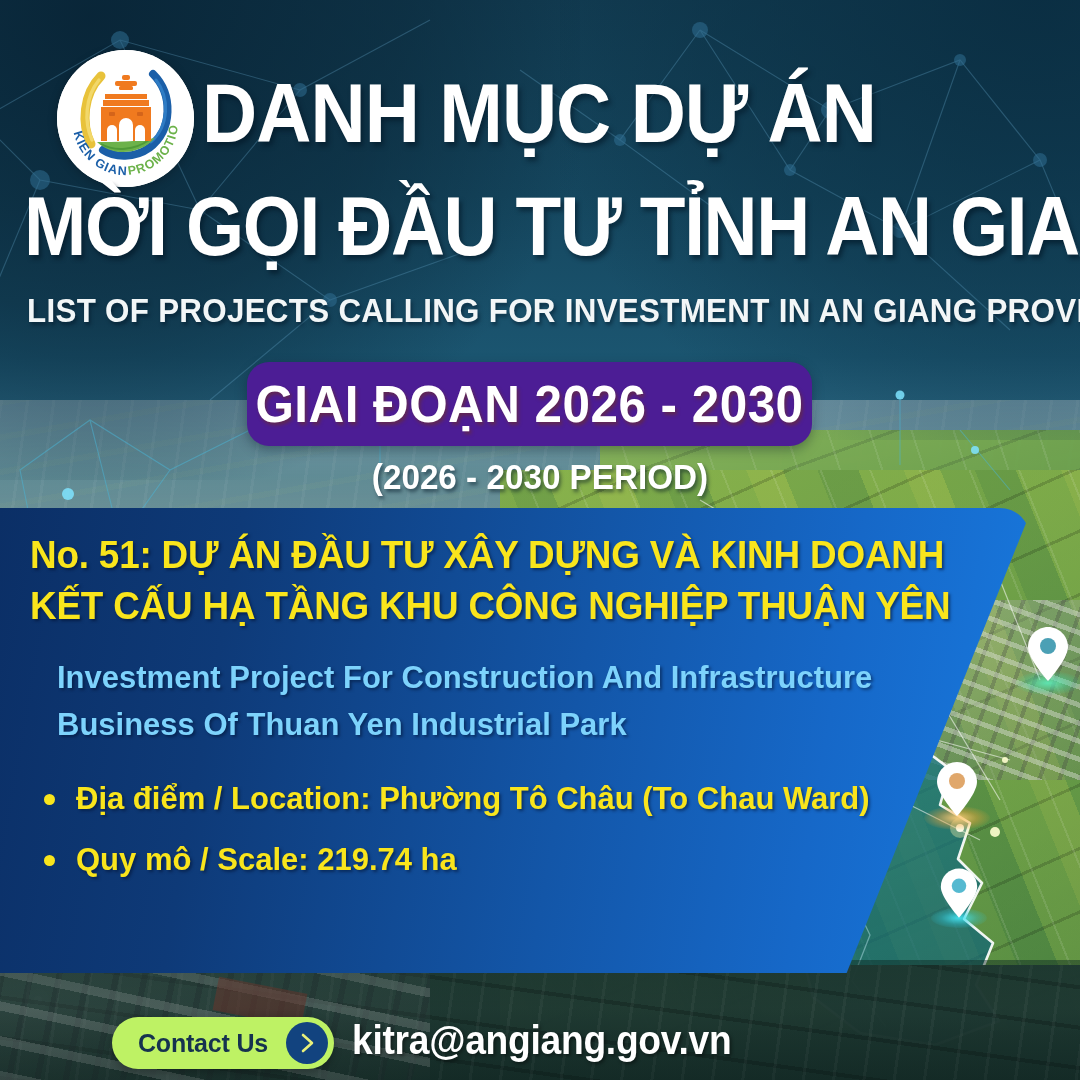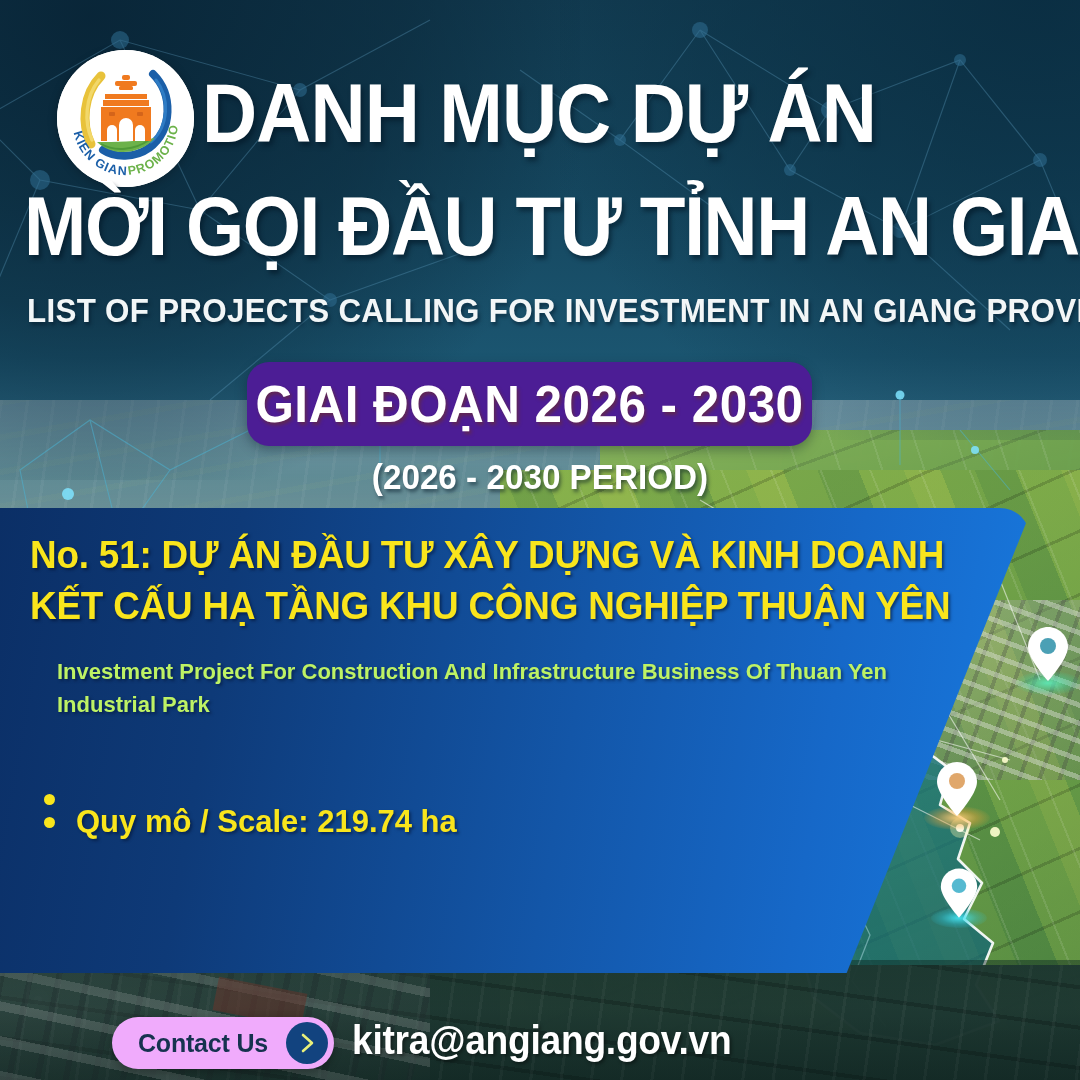--- a/index.html
+++ b/index.html
@@ -181,22 +181,22 @@
 
   .proj-title {
     position:absolute; left:30px; top:22px; width:980px;
     font-size:38px; line-height:1.34;
     font-weight:bold; color:#f9e51c;
     letter-spacing:-.2px; transform:scaleX(.97); transform-origin:left top;
     text-shadow:2px 2px 3px rgba(0,15,45,.55);
   }
   .proj-title-en {
     position:absolute; left:57px; top:147px; width:930px;
-    font-size:22px; line-height:1.5;
-    font-weight:bold; color:#bef264;
+    font-size:31px; line-height:1.5;
+    font-weight:bold; color:#7dd3fc;
     text-shadow:2px 2px 3px rgba(0,15,45,.5);
   }
   .facts {
     position:absolute; left:38px; top:272px; width:960px;
     list-style:none;
   }
   .facts li {
     position:relative;
     padding-left:38px;
     font-size:31px; line-height:1.24;
@@ -215,21 +215,21 @@
   .pin { position:absolute; }
   .pin .glow {
     position:absolute; left:50%; top:46px; transform:translateX(-50%);
     width:66px; height:24px; border-radius:50%;
   }
   .pin svg { position:absolute; left:0; top:0; }
 
   
   .contact-btn {
     position:absolute; left:112px; top:1017px; width:222px; height:52px;
-    background:#f0abfc; border-radius:26px;
+    background:#bef264; border-radius:26px;
     display:flex; align-items:center; justify-content:flex-start;
     box-shadow:0 3px 8px rgba(0,0,0,.28);
   }
   .contact-btn .label {
     font-size:25px; font-weight:bold; color:#16324f;
     margin-left:26px; letter-spacing:-.2px; white-space:nowrap;
   }
   .contact-btn .circ {
     position:absolute; right:6px; top:5px;
     width:42px; height:42px; border-radius:50%;
@@ -393,20 +393,21 @@
   <div class="period-en">(2026 - 2030 PERIOD)</div>
 
   <div class="panel-wrap">
     <div class="panel"></div>
     <div class="panel-inner">
       <div class="proj-title">No. 51: DỰ ÁN ĐẦU TƯ XÂY DỰNG VÀ KINH DOANH KẾT CẤU HẠ TẦNG KHU CÔNG NGHIỆP THUẬN YÊN</div>
       <div class="proj-title-en">Investment Project For Construction And Infrastructure Business Of Thuan Yen Industrial Park</div>
       <ul class="facts">
         <li>
           <span class="dot"></span>
+          <span>Địa điểm / Location: Phường Tô Châu (To Chau Ward)</span>
         </li>
         <li>
           <span class="dot"></span>
           <span>Quy mô / Scale: 219.74 ha</span>
         </li>
       </ul>
     </div>
   </div>
 
   <div class="pin" style="left:1026px; top:625px; width:44px; height:74px;">

